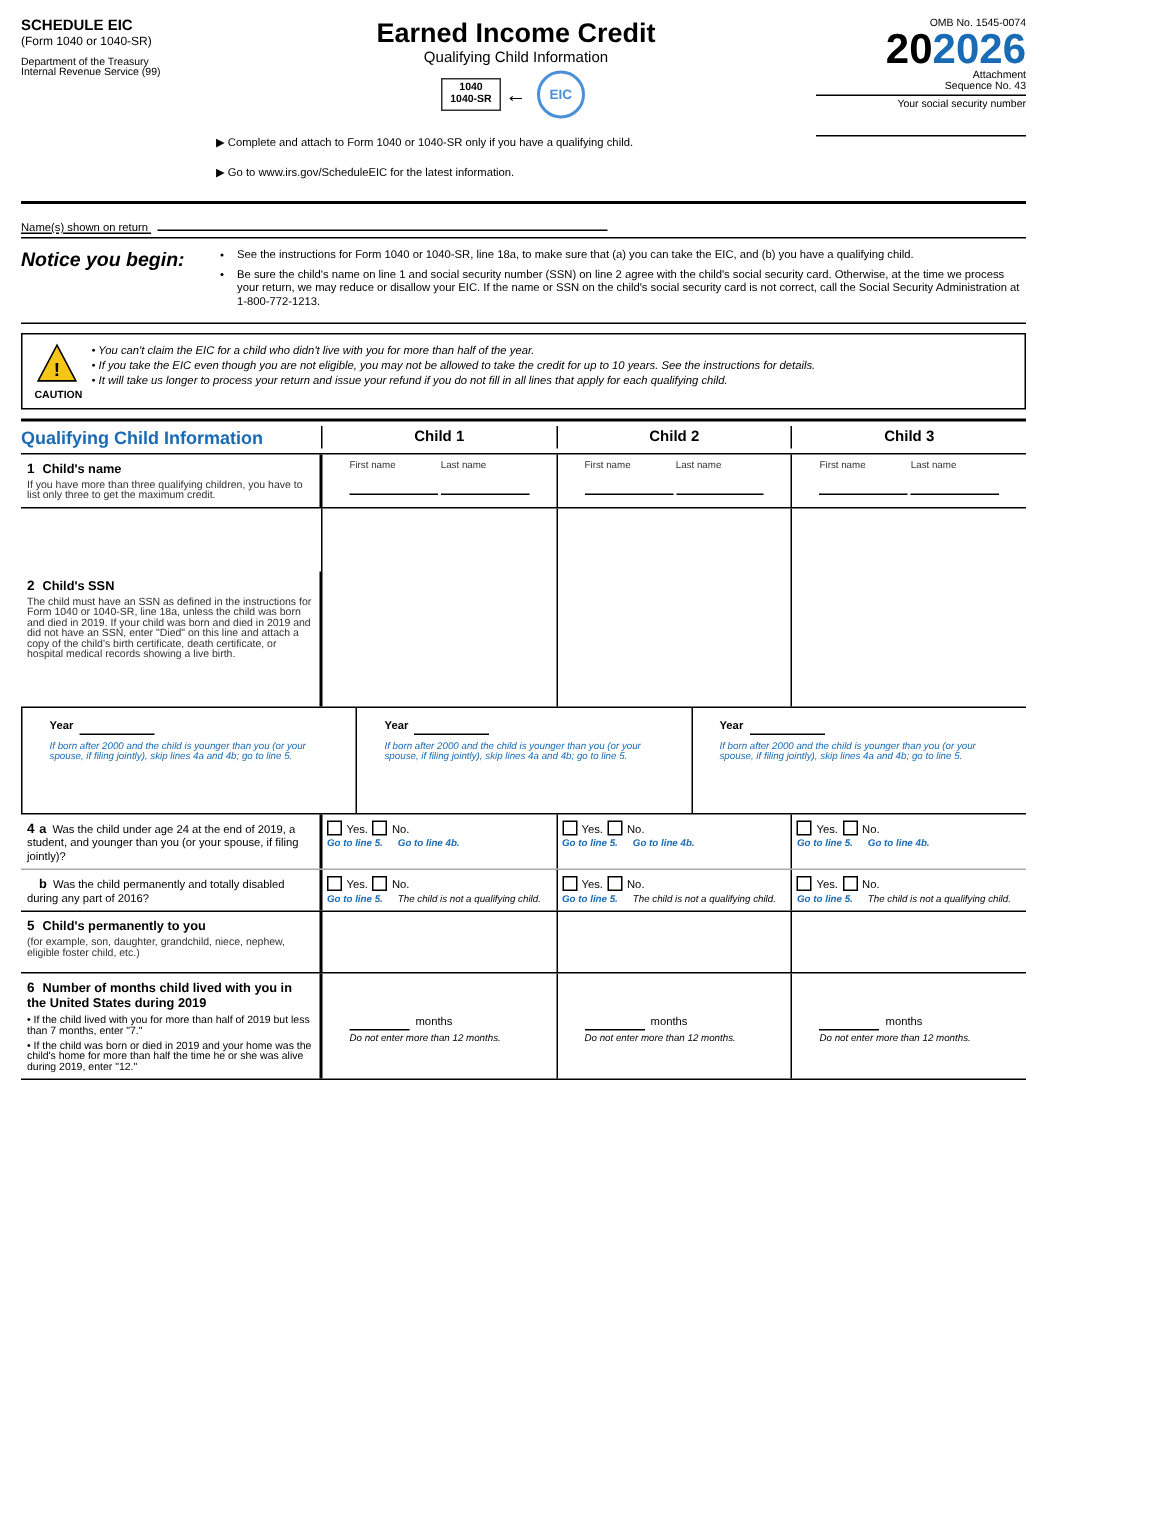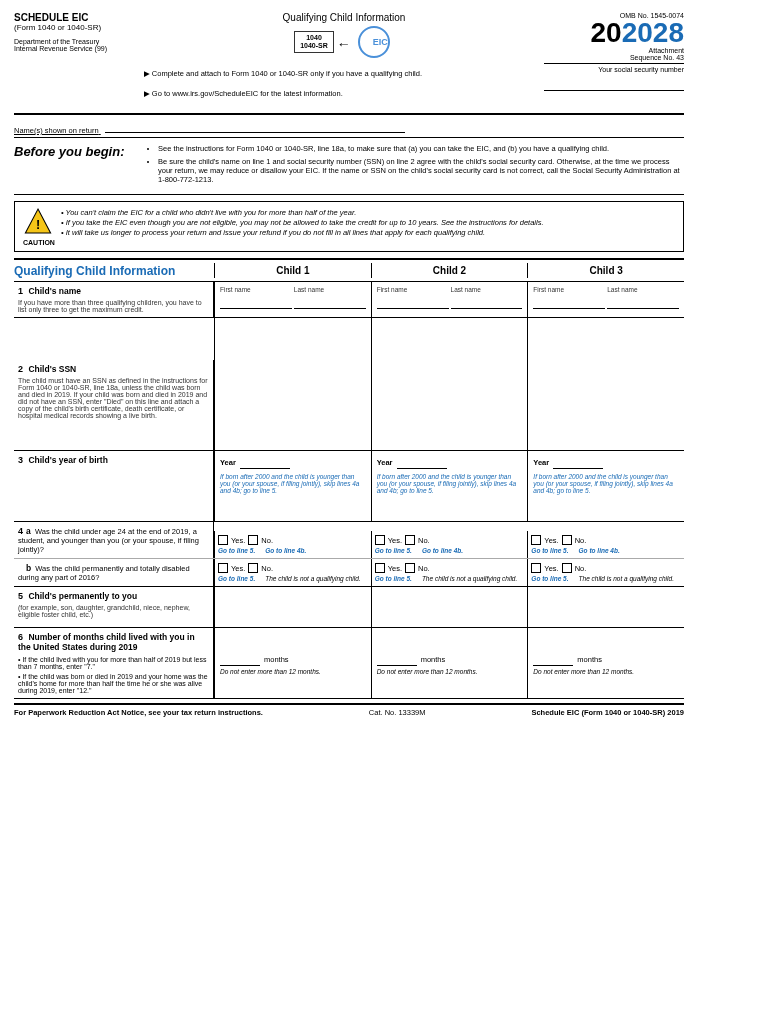--- a/index.html
+++ b/index.html
@@ -88,21 +88,21 @@
       line-height: 1.2;
       text-align: center;
     }
     .eic-circle {
       width: 32px;
       height: 32px;
       border: 2px solid #4a90d9;
       border-radius: 50%;
       display: flex;
       align-items: center;
-      justify-content: flex-end;
+      justify-content: center;
       font-weight: bold;
       font-size: 9px;
       color: #4a90d9;
       margin: 0 4px;
     }
 
     .name-row {
       font-size: 7.5px;
       border-bottom: 1px solid black;
       padding: 2px 0;
@@ -221,21 +221,21 @@
       font-size: 7px;
       color: #333;
     }
     .form-section-fields {
       flex: 1;
       display: flex;
     }
     .child-field {
       flex: 1;
       border-left: 1px solid black;
-      padding: 4px 5px;
+      padding: 4px 18px;
       font-size: 7.5px;
       min-height: 30px;
     }
 
     
     .name-fields {
       display: flex;
       gap: 2px;
     }
     .name-field-group {
@@ -306,21 +306,20 @@
     .row4-label {
       width: 200px;
       flex-shrink: 0;
       border-right: 1px solid black;
       padding: 4px;
       font-size: 7.5px;
     }
     .row4-fields {
       flex: 1;
       display: flex;
-      align-items: flex-end;
     }
     .row4-child {
       flex: 1;
       border-left: 1px solid black;
       padding: 4px 3px;
     }
     .yes-no-row {
       display: flex;
       align-items: center;
       gap: 3px;
@@ -382,55 +381,56 @@
   <div class="header">
     <div class="header-left">
       <div class="schedule-eic">SCHEDULE EIC</div>
       <div class="form-number">(Form 1040 or 1040-SR)</div>
       <div class="dept-info">
         <div>Department of the Treasury</div>
         <div>Internal Revenue Service (99)</div>
       </div>
     </div>
     <div class="header-center">
+      <div class="earned-income-credit">Earned Income Credit</div>
       <div class="qualifying-child-info">Qualifying Child Information</div>
       <div style="display:flex; align-items:center; justify-content:center; margin: 3px 0;">
         <div class="icon-box">
           <div>1040</div>
           <div>1040-SR</div>
         </div>
         <span style="font-size:14px; margin: 0 3px;">←</span>
         <div class="eic-circle">
           <span>EIC</span>
         </div>
       </div>
       <div class="instructions">
         <p>▶ Complete and attach to Form 1040 or 1040-SR only if you have a qualifying child.</p>
         <p>▶ Go to www.irs.gov/ScheduleEIC for the latest information.</p>
       </div>
     </div>
     <div class="header-right">
       <div class="omb">OMB No. 1545-0074</div>
       <div class="year-badge">
-        20<span style="color:#1a6bb5;">2028</span>
+        20<span style="color:#1a6bb5;">2026</span>
       </div>
       <div class="attachment">Attachment</div>
       <div class="attachment">Sequence No. 43</div>
       <div class="ssn-label">Your social security number</div>
       <div style="border-bottom:1px solid black; height:16px; margin-top:2px;"></div>
     </div>
   </div>
 
   <div class="name-row">
     <span>Name(s) shown on return</span>
     <span style="border-bottom:1px solid black; display:inline-block; width:300px; height:12px; margin-left:4px;"></span>
   </div>
 
   <div class="before-begin">
-    <div class="before-begin-title">Before you begin:</div>
+    <div class="before-begin-title">Notice you begin:</div>
     <div class="before-begin-content">
       <ul>
         <li>See the instructions for Form 1040 or 1040-SR, line 18a, to make sure that (a) you can take the EIC, and (b) you have a qualifying child.</li>
         <li>Be sure the child's name on line 1 and social security number (SSN) on line 2 agree with the child's social security card. Otherwise, at the time we process your return, we may reduce or disallow your EIC. If the name or SSN on the child's social security card is not correct, call the Social Security Administration at 1-800-772-1213.</li>
       </ul>
     </div>
   </div>
 
   <div class="caution-box">
     <div class="caution-icon">
@@ -512,24 +512,20 @@
       <div class="form-section-desc" style="margin-top:3px;">The child must have an SSN as defined in the instructions for Form 1040 or 1040-SR, line 18a, unless the child was born and died in 2019. If your child was born and died in 2019 and did not have an SSN, enter "Died" on this line and attach a copy of the child's birth certificate, death certificate, or hospital medical records showing a live birth.</div>
     </div>
     <div class="form-section-fields">
       <div class="child-field" style="min-height:90px;"></div>
       <div class="child-field" style="min-height:90px;"></div>
       <div class="child-field" style="min-height:90px;"></div>
     </div>
   </div>
 
   <div class="form-section">
-    <div class="form-section-label">
-      <span class="form-section-number">3</span>
-      <span class="form-section-title" style="margin-left:3px;">Child's year of birth</span>
-    </div>
     <div class="form-section-fields">
 
       <div class="child-field yob-section">
         <div class="year-field">
           <span class="year-label">Year</span>
           <div class="year-line"></div>
         </div>
         <div class="italic-note">If born after 2000 and the child is younger than you (or your spouse, if filing jointly), skip lines 4a and 4b; go to line 5.</div>
       </div>
 
@@ -695,19 +691,14 @@
           <div class="months-field">
             <div class="months-line"></div>
             <span>months</span>
           </div>
           <div class="months-note">Do not enter more than 12 months.</div>
         </div>
       </div>
     </div>
   </div>
 
-  <div class="footer">
-    <div class="footer-left">For Paperwork Reduction Act Notice, see your tax return instructions.</div>
-    <div class="footer-center">Cat. No. 13339M</div>
-    <div class="footer-right">Schedule EIC (Form 1040 or 1040-SR) 2019</div>
-  </div>
 
 </div>
 
 </body></html>

